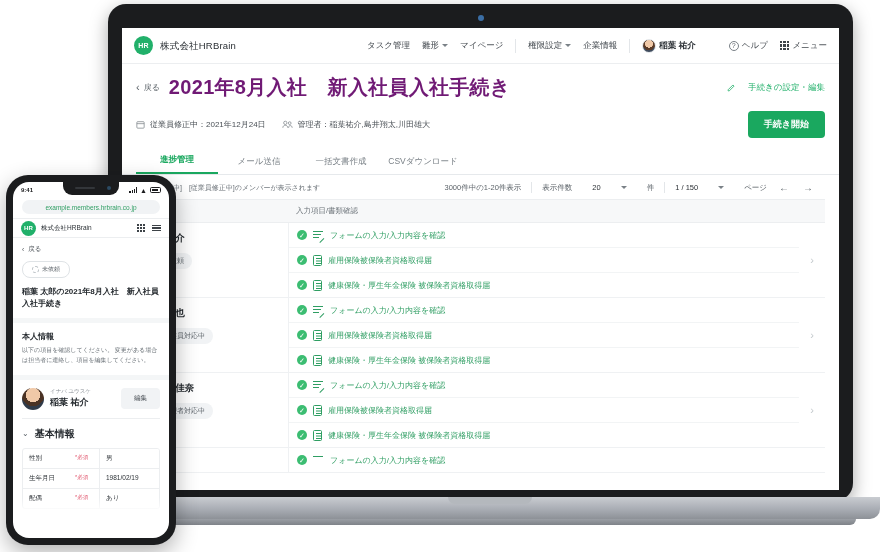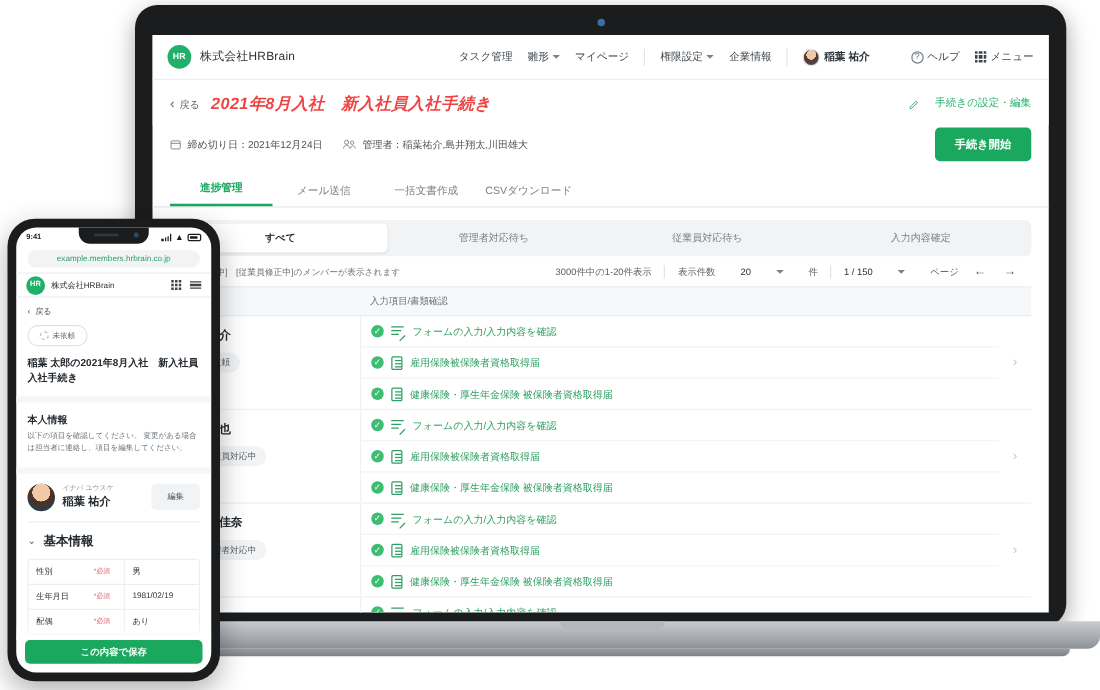--- a/index.html
+++ b/index.html
@@ -78,21 +78,21 @@
   .grid-ic { display: grid; grid-template-columns: repeat(3,2.4px); grid-gap: 1.2px; }
   .grid-ic i { width: 2.4px; height: 2.4px; background: #3d4348; display:block; }
 
   
   .titlebar {
     display: flex; align-items: center; padding: 10px 14px 8px 14px; background: #fff;
   }
   .back-link { display:flex; align-items:center; gap:4px; margin-right: 9px; cursor:pointer; }
   .back-chev { font-size: 11px; color: #5c6369; line-height: 1; }
   .back-text { font-size: 8px; color: #5c6369; }
-  .page-title { font-size: 13px; font-weight: bold; color: #ef4444; letter-spacing: .3px; font-style: italic; }
+  .page-title { font-size: 20px; font-weight: bold; color: #701a75; letter-spacing: .3px; }
   .edit-link { margin-left: auto; display:flex; align-items:center; gap:12px; color: #21b06a; font-size: 8.5px; cursor:pointer; }
 
   
   .metabar { display:flex; align-items:center; padding: 2px 14px 10px 14px; gap: 16px; }
   .meta-item { display:flex; align-items:center; gap:5px; font-size: 8px; color: #4a5056; }
   .start-btn {
     margin-left: auto; background: #1aa85f; color: #fff; font-size: 9px; font-weight: bold;
     padding: 7px 16px; border-radius: 4px; cursor: pointer; white-space: nowrap;
   }
 
@@ -313,47 +313,41 @@
           <span>手続きの設定・編集</span>
         </div>
       </div>
 
       <div class="metabar">
         <div class="meta-item">
           <svg width="9" height="9" viewBox="0 0 16 16">
             <rect x="1.5" y="3" width="13" height="11.5" rx="1.5" fill="none" stroke="#7a8187" stroke-width="1.3"></rect>
             <path d="M1.5 6.5h13" stroke="#7a8187" stroke-width="1.3"></path>
           </svg>
-          <span>締め切り日：2021年12月24日</span>
+          <span>従業員修正中：2021年12月24日</span>
         </div>
         <div class="meta-item">
           <svg width="11" height="9" viewBox="0 0 20 16">
             <circle cx="6" cy="5" r="3" fill="none" stroke="#7a8187" stroke-width="1.3"></circle>
             <circle cx="14" cy="5.5" r="2.5" fill="none" stroke="#7a8187" stroke-width="1.3"></circle>
             <path d="M1.5 14c0-3 2-4.5 4.5-4.5S10.5 11 10.5 14" fill="none" stroke="#7a8187" stroke-width="1.3"></path>
             <path d="M12 14c0-2.6 1-4 3-4s3.5 1.4 3.5 4" fill="none" stroke="#7a8187" stroke-width="1.3"></path>
           </svg>
           <span>管理者：稲葉祐介,島井翔太,川田雄大</span>
         </div>
         <div class="start-btn">手続き開始</div>
       </div>
 
       <div class="tabs">
         <div class="tab active">進捗管理</div>
         <div class="tab">メール送信</div>
         <div class="tab">一括文書作成</div>
         <div class="tab">CSVダウンロード</div>
       </div>
 
-      <div class="subtabs">
-        <div class="subtab active">すべて</div>
-        <div class="subtab">管理者対応待ち</div>
-        <div class="subtab">従業員対応待ち</div>
-        <div class="subtab">入力内容確定</div>
-      </div>
 
       <div class="filterrow">
         <div class="filter-note">[従業員対応中]　[従業員修正中]のメンバーが表示されます</div>
         <div class="pager">
           <span>3000件中の1-20件表示</span>
           <span class="pager-div"></span>
           <span class="pg-sel">
             <span>表示件数</span>
             <span class="pg-val">20</span>
             <span class="caret"></span>
@@ -603,20 +597,19 @@
           <span class="ph-td-r">1981/02/19</span>
         </div>
         <div class="ph-tr">
           <span class="ph-td-l">配偶</span>
           <span class="ph-req">*必須</span>
           <span class="ph-td-r">あり</span>
         </div>
       </div>
 
       <div class="ph-fade"></div>
-      <div class="ph-save">この内容で保存</div>
     </div>
     <div class="phone-notch">
       <span class="phone-speaker"></span>
       <span class="phone-cam"></span>
     </div>
   </div>
 </div>
 
 </body></html>

